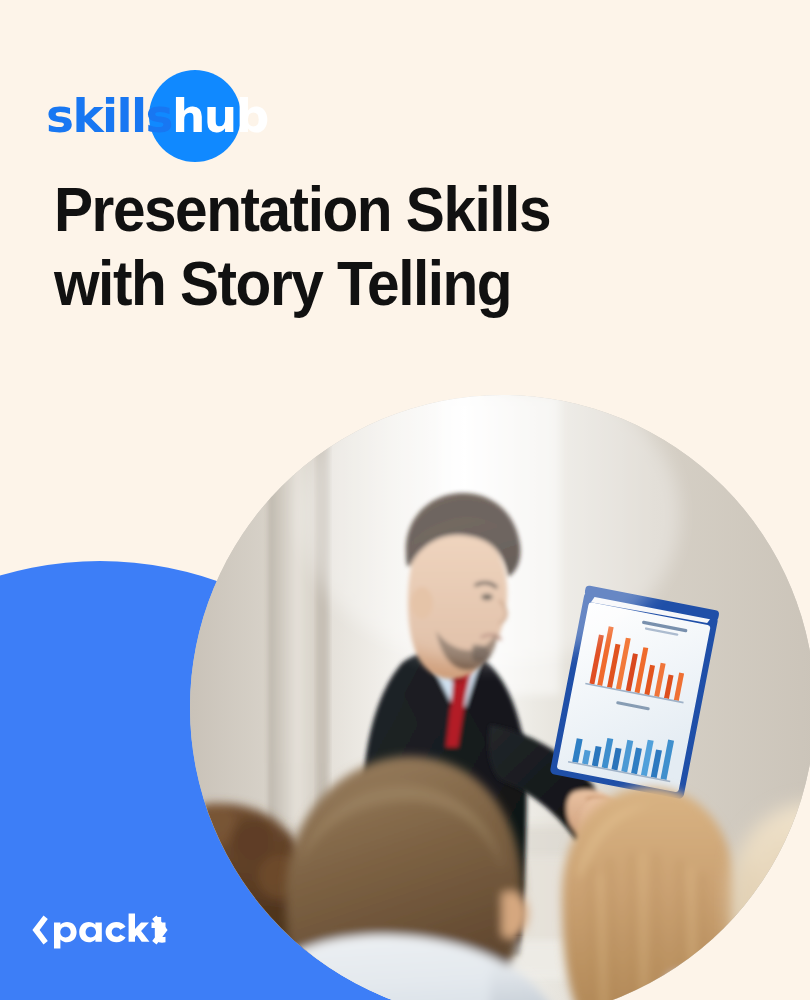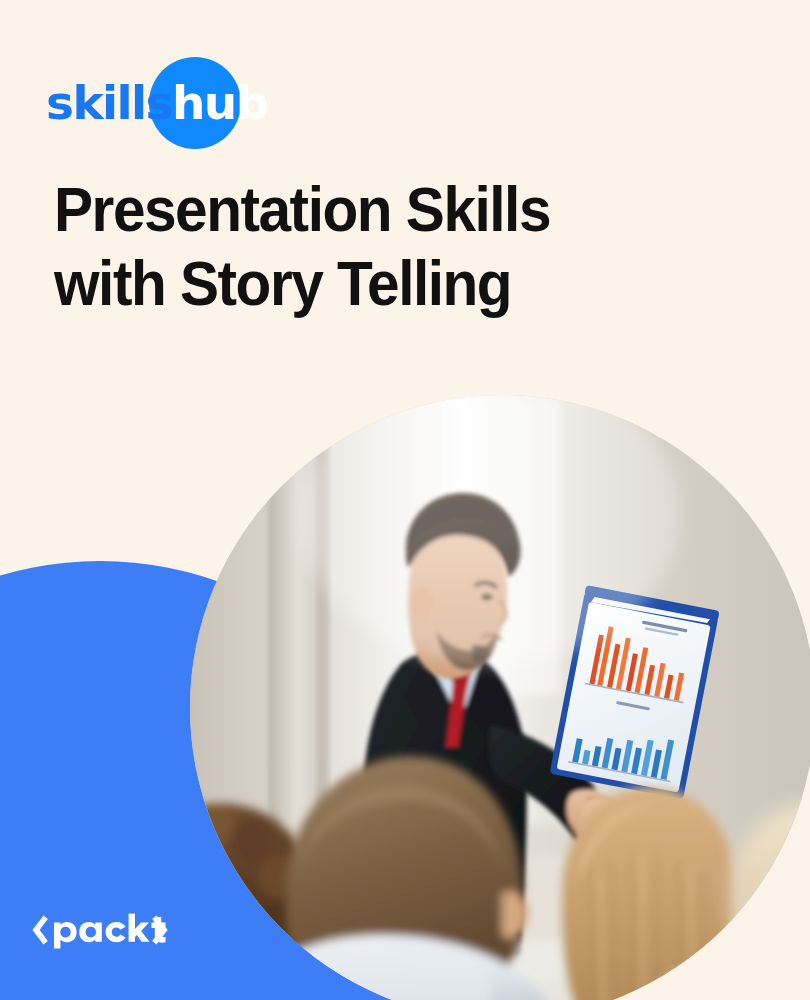--- a/index.html
+++ b/index.html
@@ -12,21 +12,21 @@
   }
   .cover{
     position:relative;
     width:810px; height:1000px;
     background:#fdf4e9;
     overflow:hidden;
   }
 
   
   .brand{
-    position:absolute; left:46px; top:57px;
+    position:absolute; left:46px; top:70px;
     width:260px; height:92px;
   }
   .brand-circle{
     position:absolute; left:103px; top:0;
     width:92px; height:92px; border-radius:50%;
     background:#1089ff;
   }
   .brand-text{
     position:absolute; left:0; top:20px;
     font-size:47px; font-weight:700;

